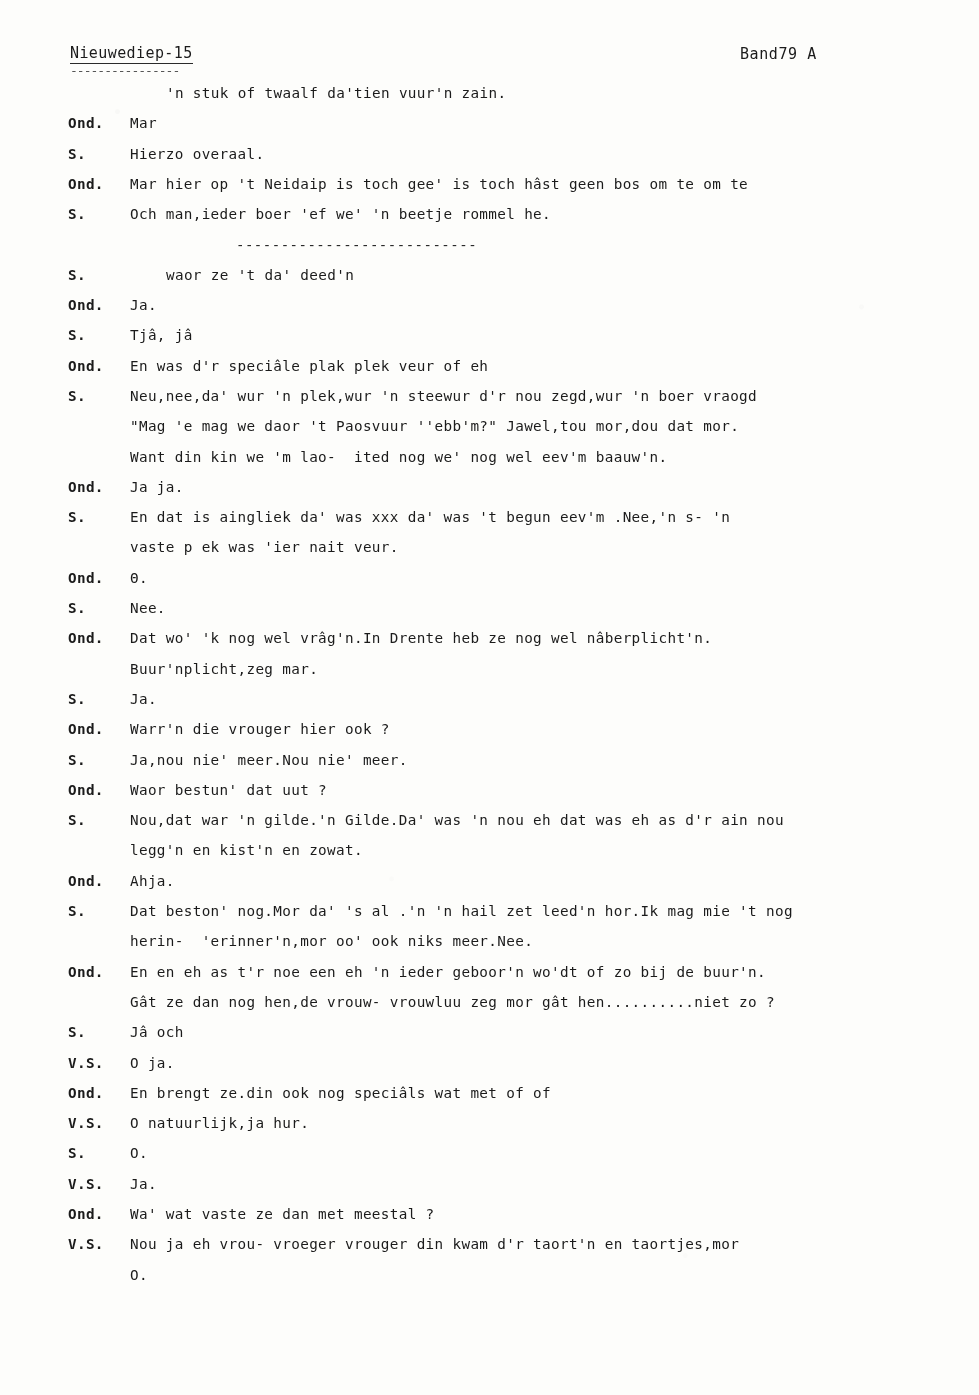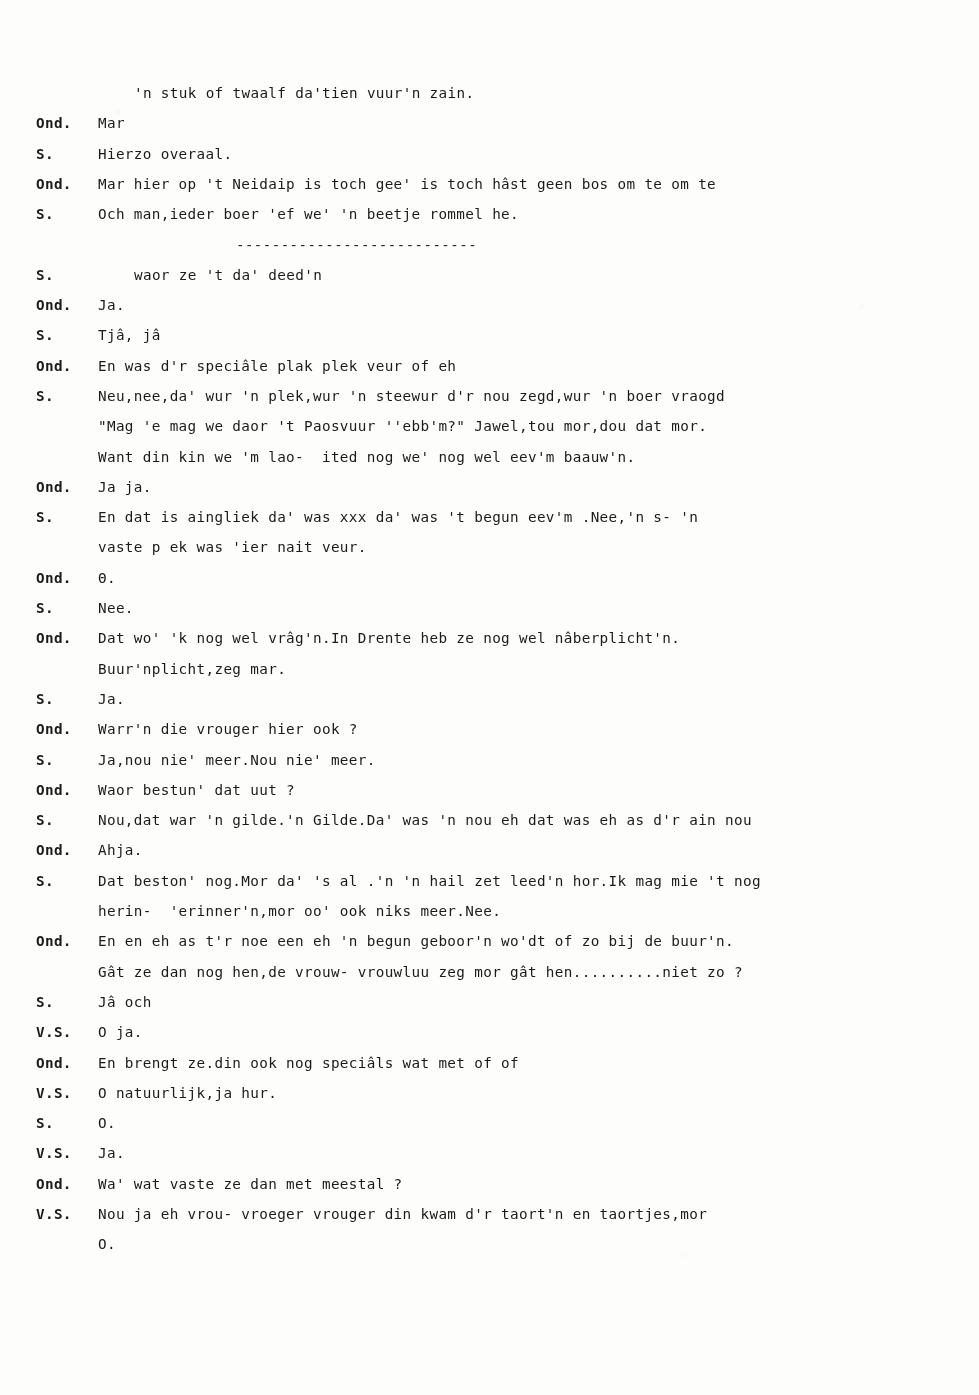--- a/index.html
+++ b/index.html
@@ -72,20 +72,21 @@
     right: 28px;
   }
 
   .line {
     display: flex;
     align-items: flex-start;
     font-size: 14.3px;
     line-height: 30.3px;
     letter-spacing: 0.35px;
     white-space: pre;
+    margin-left: 32px;
   }
   .spk {
     width: 62px;
     flex: 0 0 62px;
     text-align: left;
     padding-left: 0;
     font-weight: bold;
   }
   .txt {
     flex: 1 1 auto;
@@ -105,20 +106,25 @@
     font-size: 14px;
     letter-spacing: 0.5px;
     color: #2a2a2a;
   }
 </style>
 </head>
 <body>
 
 <div class="page">
 
+  <div class="header">
+    <div class="doc-id">Nieuwediep-15</div>
+    <div class="doc-id-underdash">----------------</div>
+    <div class="band">Band79 A</div>
+  </div>
 
   <div class="body-block">
 
     <div class="line cont indent-1">
       <span class="spk"></span>
       <span class="txt">'n stuk of twaalf da'tien vuur'n zain.</span>
     </div>
 
     <div class="line">
       <span class="spk">Ond.</span>
@@ -234,39 +240,43 @@
       <span class="spk">Ond.</span>
       <span class="txt">Waor bestun' dat uut ?</span>
     </div>
 
     <div class="line">
       <span class="spk">S.</span>
       <span class="txt">Nou,dat war 'n gilde.'n Gilde.Da' was 'n nou eh dat was eh as d'r ain nou</span>
     </div>
 
 
+    <div class="line cont">
+      <span class="spk"></span>
+      <span class="txt">legg'n en kist'n en zowat.</span>
+    </div>
 
     <div class="line">
       <span class="spk">Ond.</span>
       <span class="txt">Ahja.</span>
     </div>
 
     <div class="line">
       <span class="spk">S.</span>
       <span class="txt">Dat beston' nog.Mor da' 's al .'n 'n hail zet leed'n hor.Ik mag mie 't nog</span>
     </div>
 
     <div class="line cont">
       <span class="spk"></span>
       <span class="txt">herin-  'erinner'n,mor oo' ook niks meer.Nee.</span>
     </div>
 
     <div class="line">
       <span class="spk">Ond.</span>
-      <span class="txt">En en eh as t'r noe een eh 'n begun geboor'n wo'dt of zo bij de buur'n.</span>
+      <span class="txt">En en eh as t'r noe een eh 'n ieder geboor'n wo'dt of zo bij de buur'n.</span>
     </div>
 
     <div class="line cont">
       <span class="spk"></span>
       <span class="txt">Gât ze dan nog hen,de vrouw- vrouwluu zeg mor gât hen..........niet zo ?</span>
     </div>
 
     <div class="line">
       <span class="spk">S.</span>
       <span class="txt">Jâ och</span>

